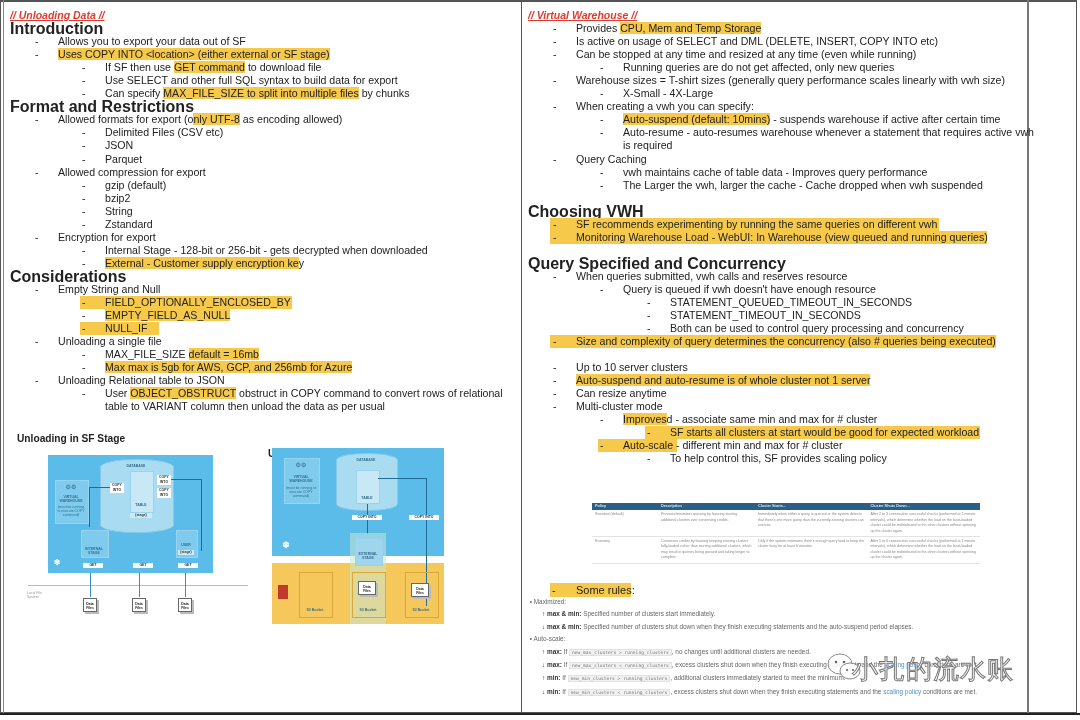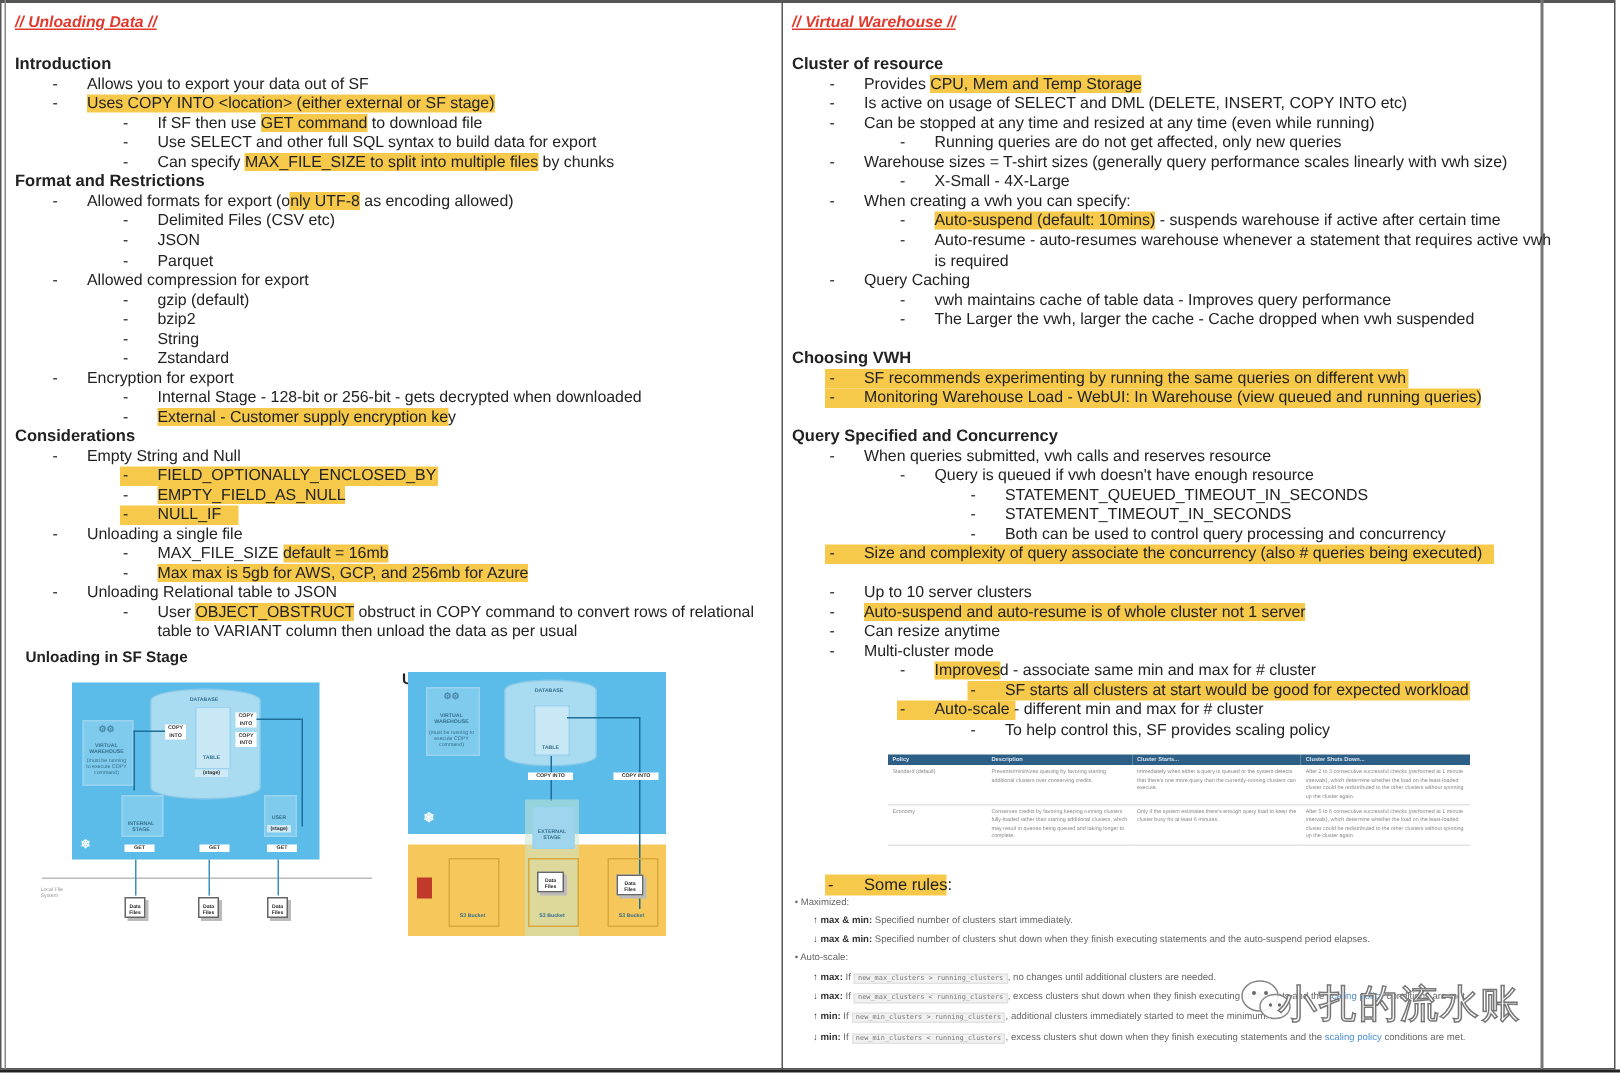--- a/index.html
+++ b/index.html
@@ -7,22 +7,22 @@
          font-family:"Liberation Sans", sans-serif; color:#222; }
   .frame { position:absolute; left:0; top:0; width:1077px; height:713px; border:1px solid #555;
            border-top:2px solid #555; box-sizing:border-box; }
   .outer-right { position:absolute; left:1027px; top:0; width:2px; height:714px; background:#777; }
   .bottom-line { position:absolute; left:0; top:713px; width:1080px; height:2px; background:#222; }
   .divider { position:absolute; left:521px; top:0; width:1px; height:713px; background:#555; }
   .left-edge { position:absolute; left:3px; top:0; width:1px; height:713px; background:#888; }
   .panel { position:absolute; top:9px; font-size:10.6px; line-height:13.05px; }
   .panel.left { left:10px; width:508px; }
   .panel.right { left:528px; width:495px; }
-  .title { color:#e03a2f; font-weight:bold; text-decoration:underline; font-size:10.5px; font-style:italic; margin-bottom:15px; }
-  .h { font-weight:bold; font-size:11px; }
+  .title { color:#e03a2f; font-weight:bold; text-decoration:underline; font-size:10.5px; font-style:italic; }
+  .h { font-weight:bold; font-size:16px; }
   .row { position:relative; white-space:nowrap; }
   .row .dash { position:absolute; }
   .l1 { padding-left:48px; } .l1 .dash { left:25px; }
   .l2 { padding-left:95px; } .l2 .dash { left:72px; }
   .l3 { padding-left:142px; } .l3 .dash { left:119px; }
   .wrap { white-space:normal; }
   .hl { background:#f7c94a; }
   .hlrow { background:#f7c94a; display:inline-block; }
   .gap { height:13px; }
   
@@ -160,21 +160,20 @@
   <div class="file" style="left:86px;top:133px;width:18px;">Data Files</div>
   <div class="mini" style="left:80px;top:160px;width:32px;">S3 Bucket</div>
   <div style="position:absolute;left:133px;top:124px;width:32px;height:44px;border:1px solid #d8a93a;"></div>
   <div class="file" style="left:139px;top:135px;width:18px;">Data Files</div>
   <div class="mini" style="left:133px;top:160px;width:32px;">S3 Bucket</div>
 </div>
 
 <div class="panel right">
   <div class="title">// Virtual Warehouse  //</div>
 
-  <div class="h">Cluster of resource</div>
   <div class="row l1"><span class="dash">-</span><span>Provides </span><span class="hl">CPU, Mem and Temp Storage</span></div>
   <div class="row l1"><span class="dash">-</span><span>Is active on usage of SELECT and DML (DELETE, INSERT, COPY INTO etc)</span></div>
   <div class="row l1"><span class="dash">-</span><span>Can be stopped at any time and resized at any time (even while running)</span></div>
   <div class="row l2"><span class="dash">-</span><span>Running queries are do not get affected, only new queries</span></div>
   <div class="row l1"><span class="dash">-</span><span>Warehouse sizes = T-shirt sizes (generally query performance scales linearly with vwh size)</span></div>
   <div class="row l2"><span class="dash">-</span><span>X-Small - 4X-Large</span></div>
   <div class="row l1"><span class="dash">-</span><span>When creating a vwh you can specify:</span></div>
   <div class="row l2"><span class="dash">-</span><span class="hl">Auto-suspend (default: 10mins)</span><span> - suspends warehouse if active after certain time</span></div>
   <div class="row l2 wrap" style="width:420px"><span class="dash">-</span><span>Auto-resume - auto-resumes warehouse whenever a statement that requires active vwh is required</span></div>
   <div class="row l1"><span class="dash">-</span><span>Query Caching</span></div>
@@ -186,21 +185,21 @@
   <div class="row l1"><span class="hlrow" style="position:absolute;left:22px;width:389px;height:13px;"></span><span class="dash" style="z-index:1">-</span><span style="position:relative">SF recommends experimenting by running the same queries on different vwh</span></div>
   <div class="row l1"><span class="hlrow" style="position:absolute;left:22px;width:437px;height:13px;"></span><span class="dash" style="z-index:1">-</span><span style="position:relative">Monitoring Warehouse Load - WebUI: In Warehouse (view queued and running queries)</span></div>
   <div class="gap"></div>
 
   <div class="h">Query Specified and Concurrency</div>
   <div class="row l1"><span class="dash">-</span><span>When queries submitted, vwh calls and reserves resource</span></div>
   <div class="row l2"><span class="dash">-</span><span>Query is queued if vwh doesn't have enough resource</span></div>
   <div class="row l3"><span class="dash">-</span><span>STATEMENT_QUEUED_TIMEOUT_IN_SECONDS</span></div>
   <div class="row l3"><span class="dash">-</span><span>STATEMENT_TIMEOUT_IN_SECONDS</span></div>
   <div class="row l3"><span class="dash">-</span><span>Both can be used to control query processing and concurrency</span></div>
-  <div class="row l1"><span class="hlrow" style="position:absolute;left:22px;width:446px;height:13px;"></span><span class="dash" style="z-index:1">-</span><span style="position:relative">Size and complexity of query associate the concurrency (also # queries being executed)</span></div>
+  <div class="row l1"><span class="hlrow" style="position:absolute;left:22px;width:446px;height:13px;"></span><span class="dash" style="z-index:1">-</span><span style="position:relative">Size and complexity of query determines the concurrency (also # queries being executed)</span></div>
   <div class="gap"></div>
 
   <div class="row l1"><span class="dash">-</span><span>Up to 10 server clusters</span></div>
   <div class="row l1"><span class="dash">-</span><span class="hl">Auto-suspend and auto-resume is of whole cluster not 1 server</span></div>
   <div class="row l1"><span class="dash">-</span><span>Can resize anytime</span></div>
   <div class="row l1"><span class="dash">-</span><span>Multi-cluster mode</span></div>
   <div class="row l2"><span class="dash">-</span><span class="hl">Improves</span><span>d - associate same min and max for # cluster</span></div>
   <div class="row l3"><span class="hlrow" style="position:absolute;left:117px;width:335px;height:13px;"></span><span class="dash" style="z-index:1">-</span><span style="position:relative">SF starts all clusters at start would be good for expected workload</span></div>
   <div class="row l2"><span class="hlrow" style="position:absolute;left:70px;width:79px;height:13px;"></span><span class="dash" style="z-index:1">-</span><span style="position:relative">Auto-scale</span><span style="position:relative"> - different min and max for # cluster</span></div>
   <div class="row l3"><span class="dash">-</span><span>To help control this, SF provides scaling policy</span></div>

